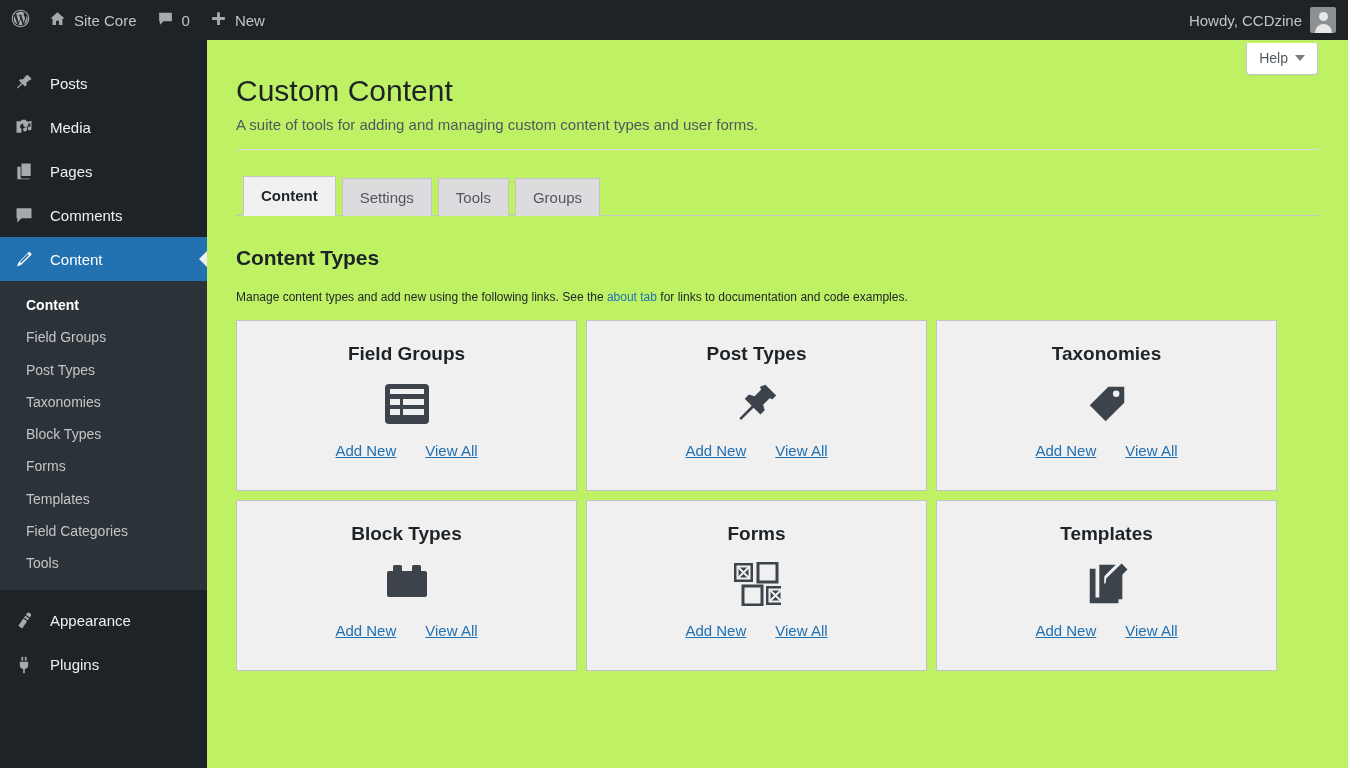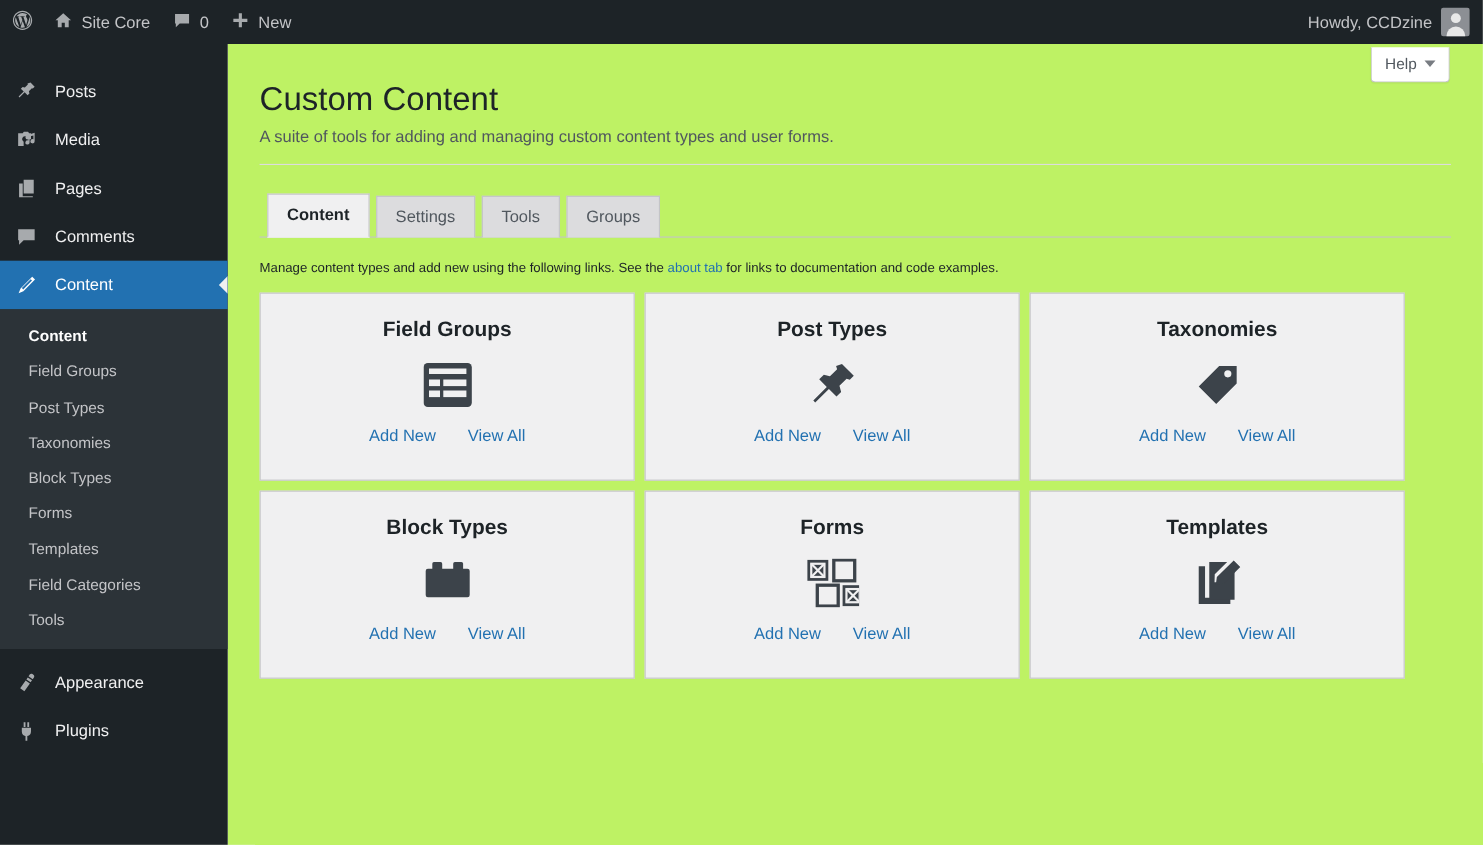--- a/index.html
+++ b/index.html
@@ -253,20 +253,21 @@
     color: #3c434a;
     margin-bottom: 15px;
   }
   .card-links {
     display: flex;
     gap: 29px;
     font-size: 15px;
   }
   .card-links a {
     color: #2271b1;
+    text-decoration: underline;
     cursor: pointer;
   }
 </style>
 </head>
 <body>
 
 <div id="adminbar">
 
   <div class="ab-item ab-logo">
     <span>
@@ -416,20 +417,21 @@
     <p class="page-desc">A suite of tools for adding and managing custom content types and user forms.</p>
     <div class="hr"></div>
 
     <div class="tabs-row">
       <span class="tab active">Content</span>
       <span class="tab">Settings</span>
       <span class="tab">Tools</span>
       <span class="tab">Groups</span>
     </div>
 
+    <h2 class="section-title">Content Types</h2>
 
     <p class="section-desc">
       <span>Manage content types and add new using the following links. See the </span><a>about tab</a><span> for links to documentation and code examples.</span>
     </p>
 
     <div class="cards-grid">
 
       <div class="card">
         <div class="card-title">Field Groups</div>
         <div class="card-icon">

